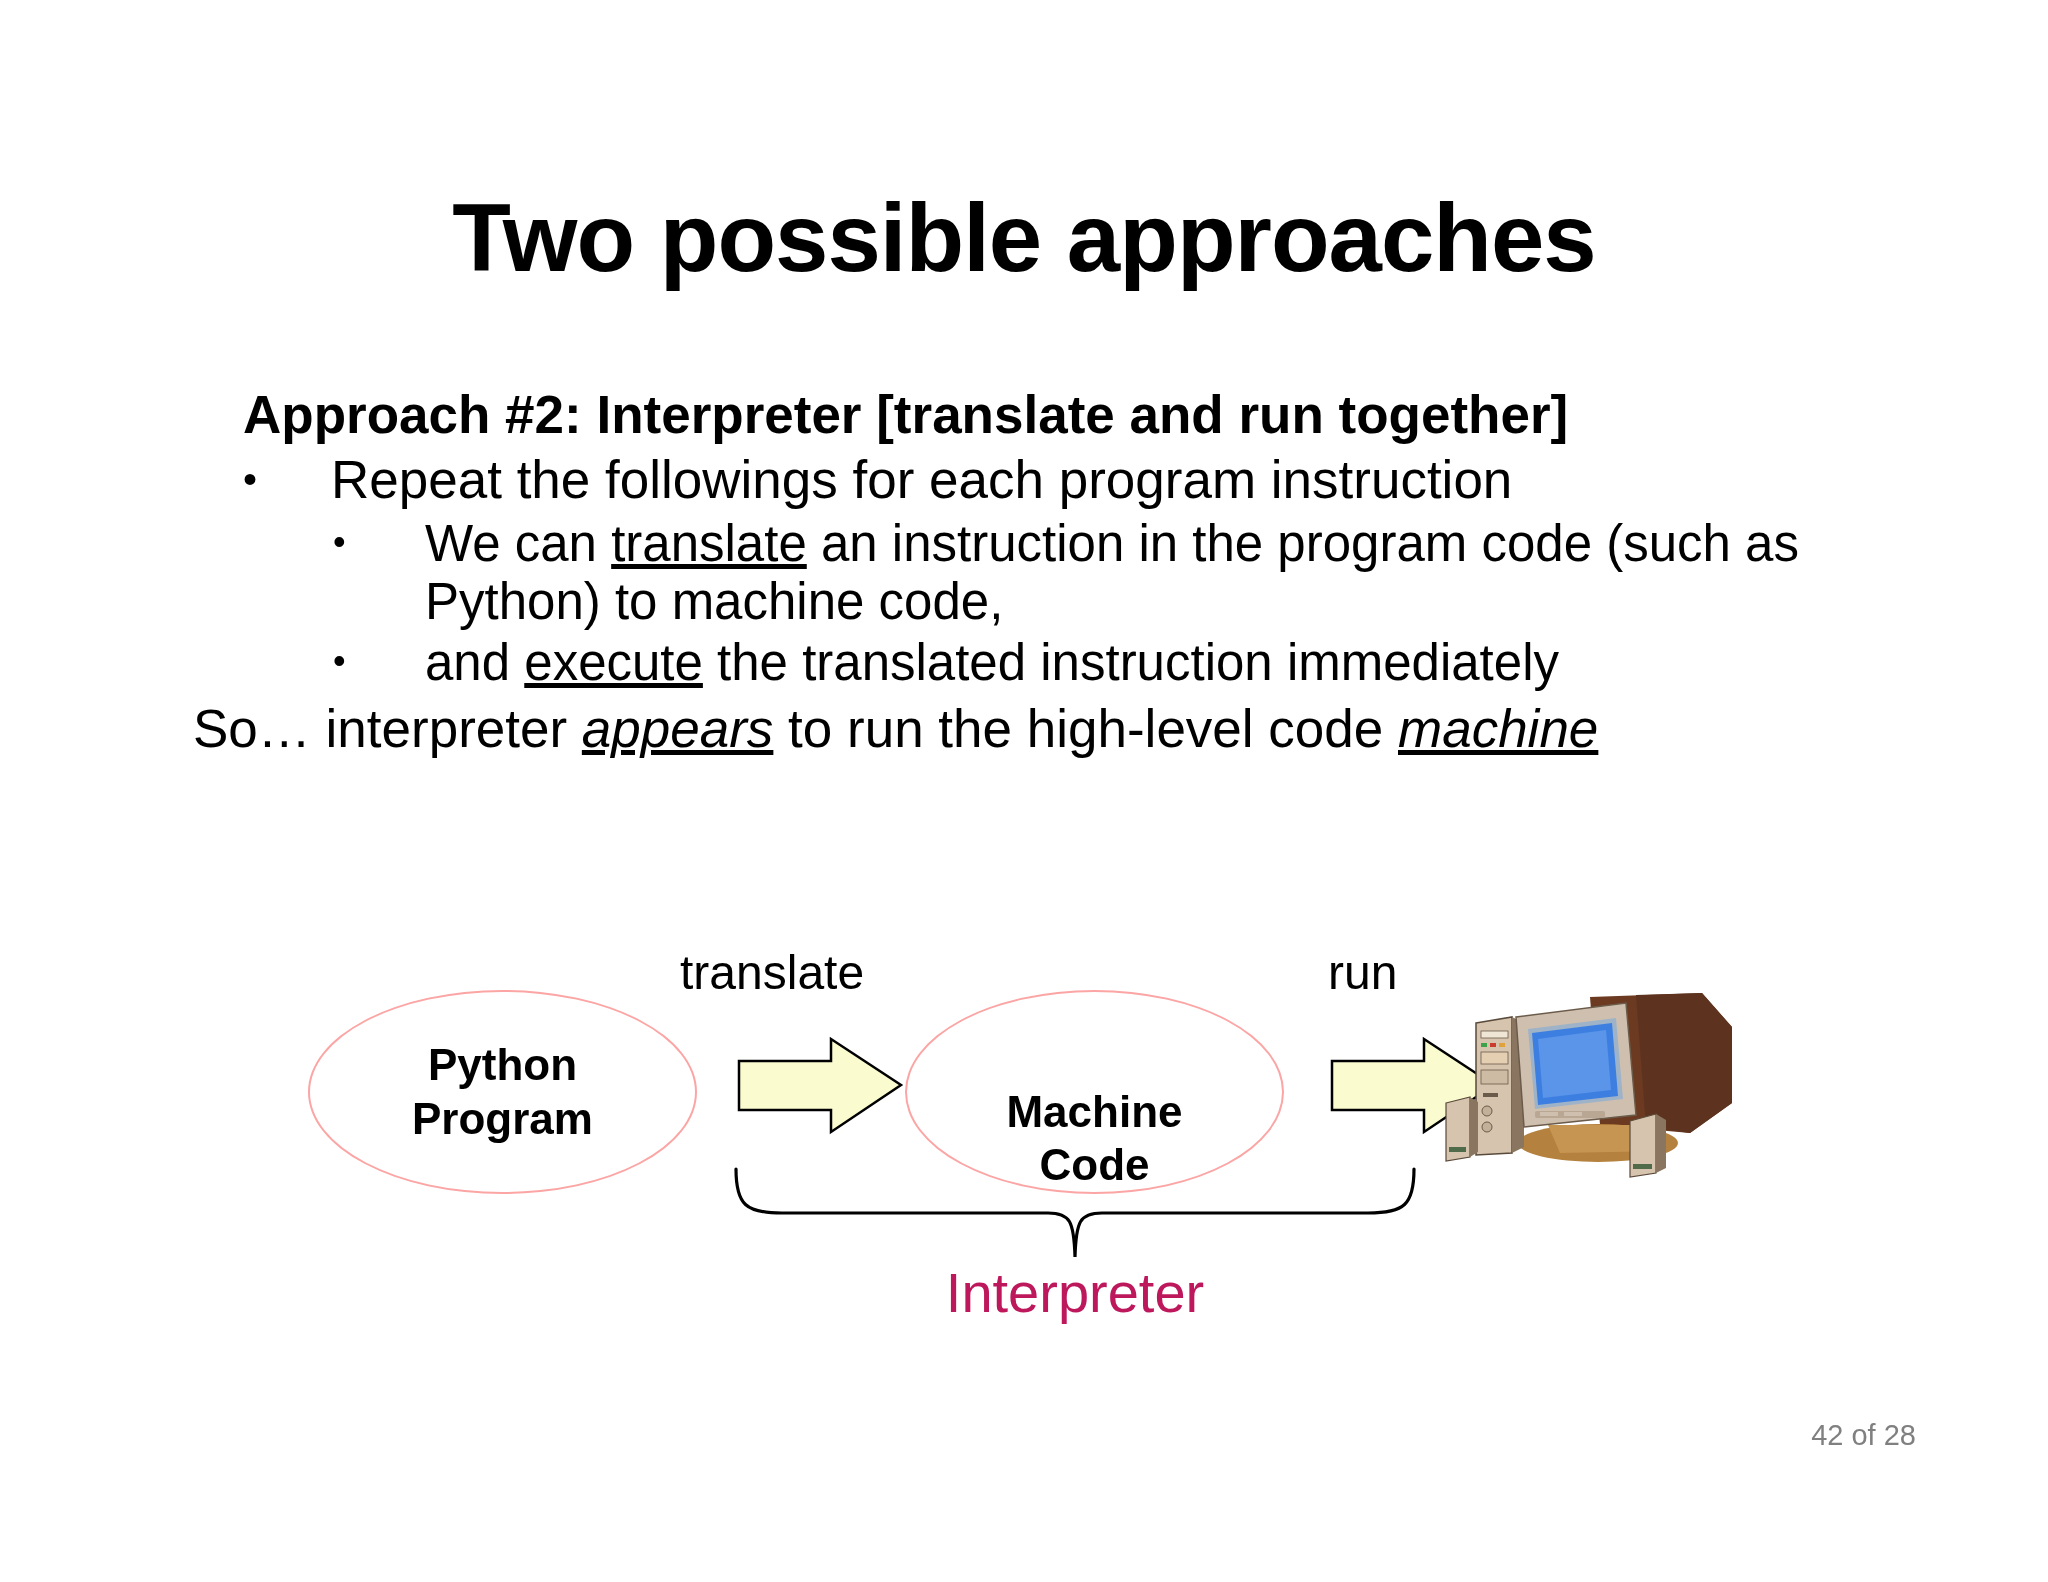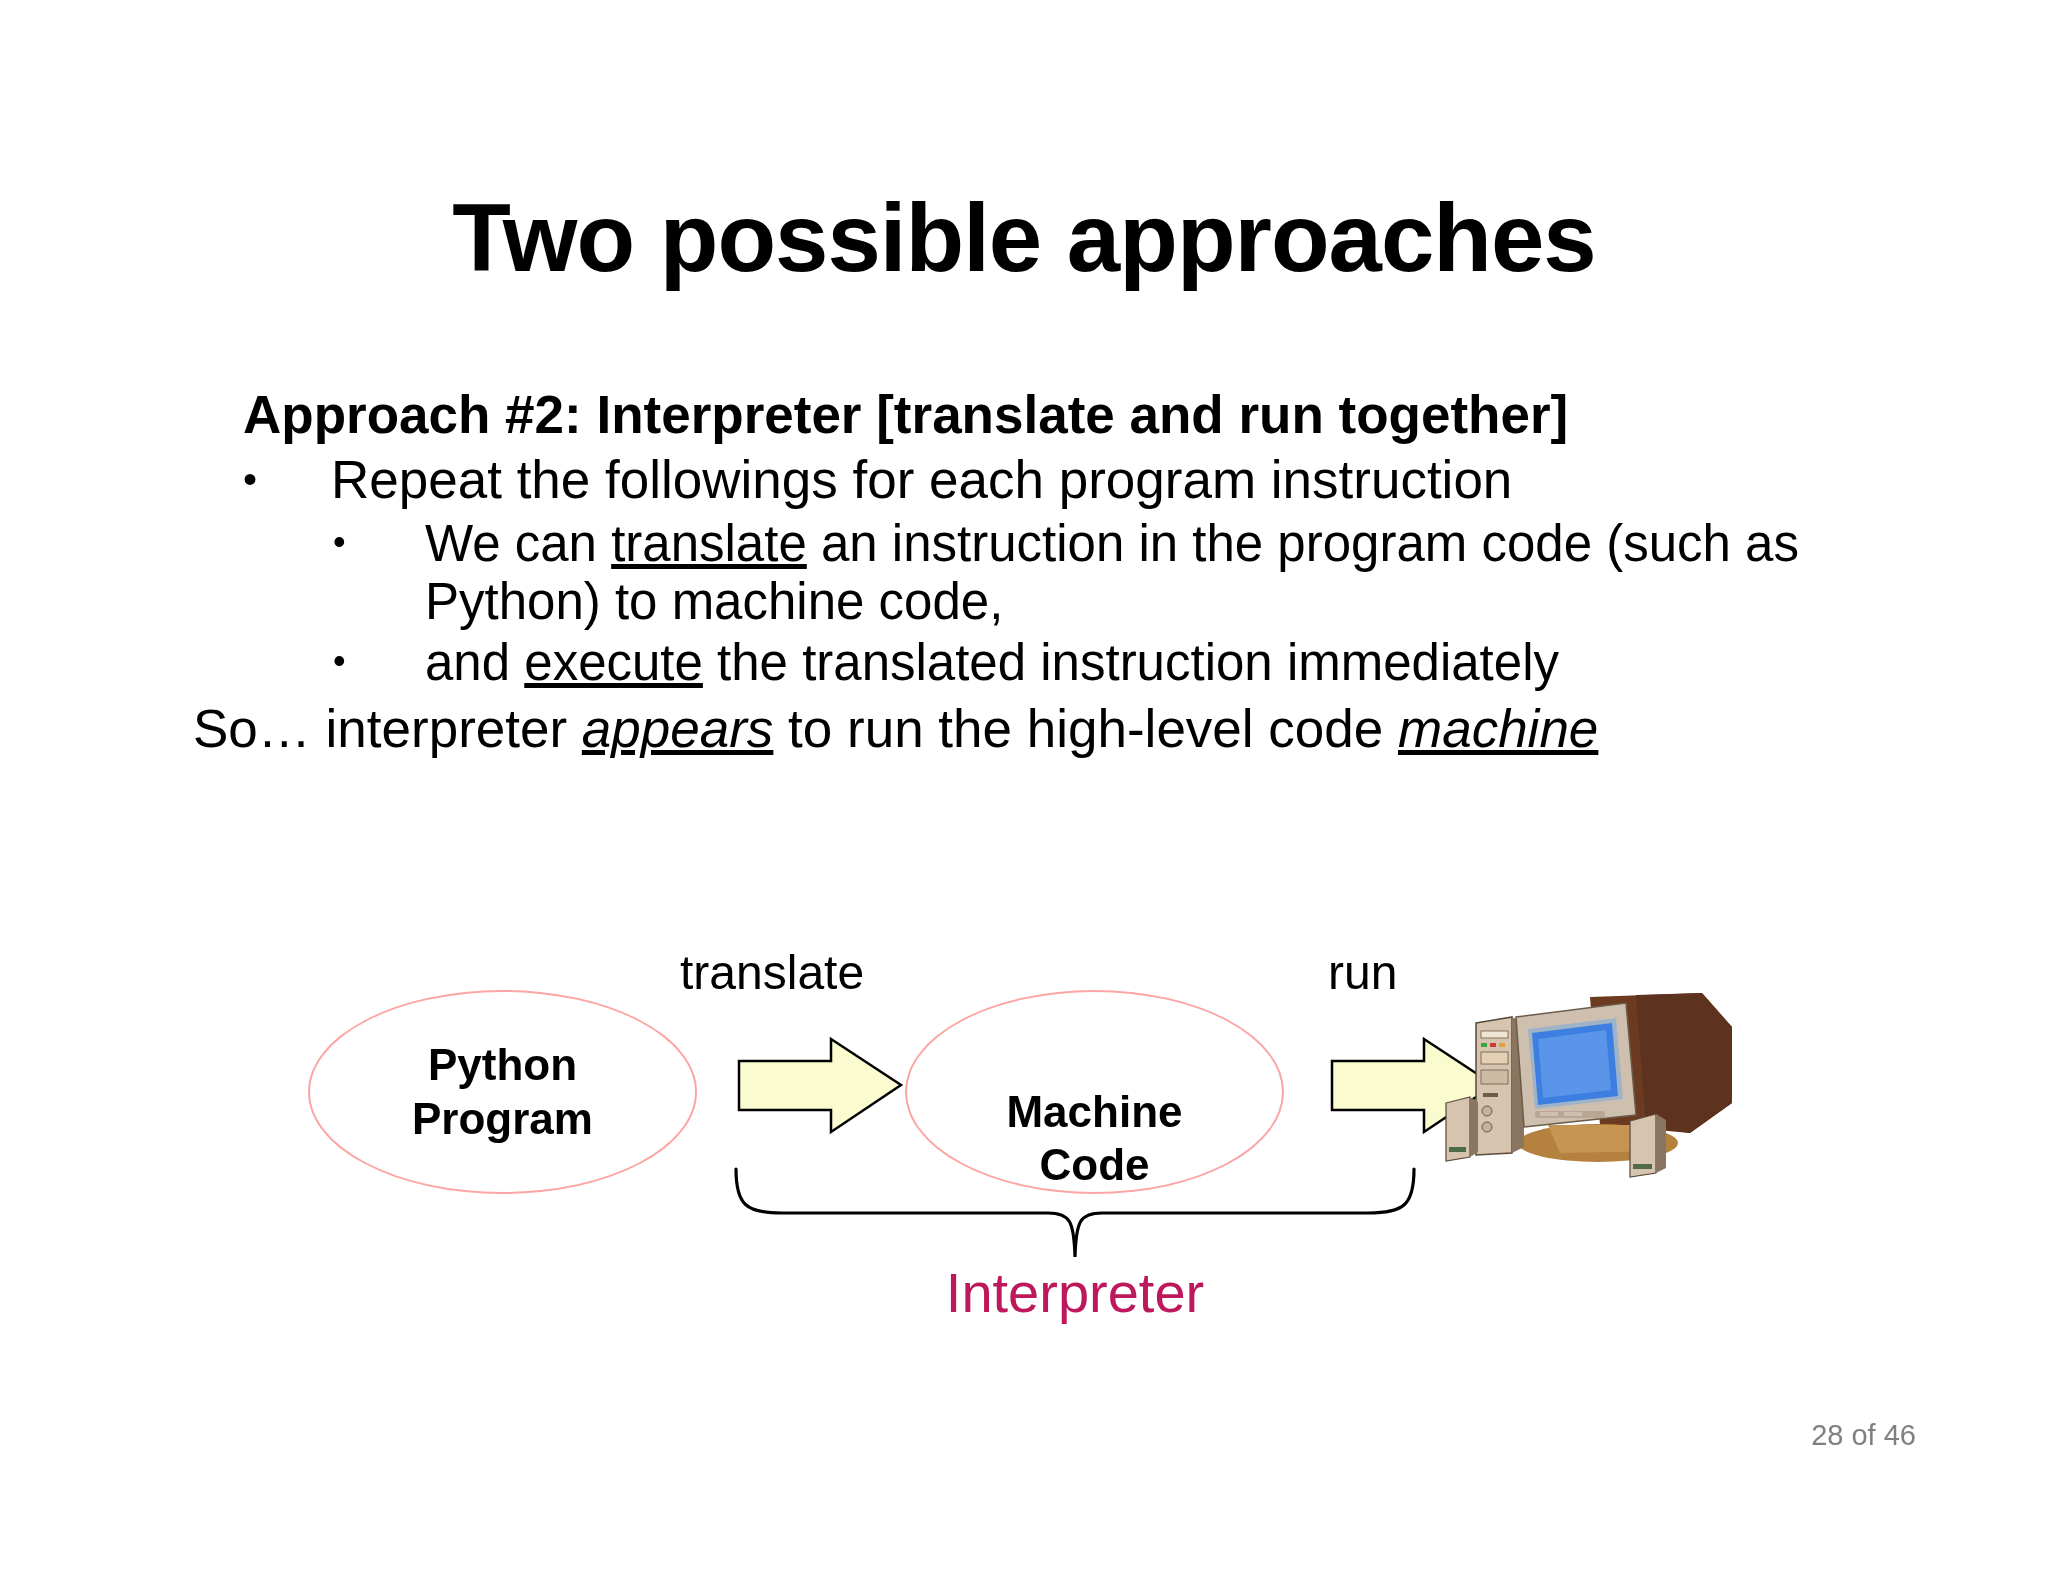--- a/index.html
+++ b/index.html
@@ -259,14 +259,14 @@
     <div id="brace">
       <svg width="690" height="100" viewBox="0 0 690 100">
         <path d="M6 4 C6 40, 16 48, 52 48 L318 48 C340 48, 344 56, 345 92
                  C346 56, 350 48, 372 48 L638 48 C674 48, 684 40, 684 4" fill="none" stroke="#000000" stroke-width="3.2" stroke-linecap="round"></path>
       </svg>
     </div>
 
     <div id="interpreter-label">Interpreter</div>
   </div>
 
-  <div id="page-number">28 of 46</div>
+  <div id="page-number">42 of 28</div>
 </div>
 
 </body></html>

